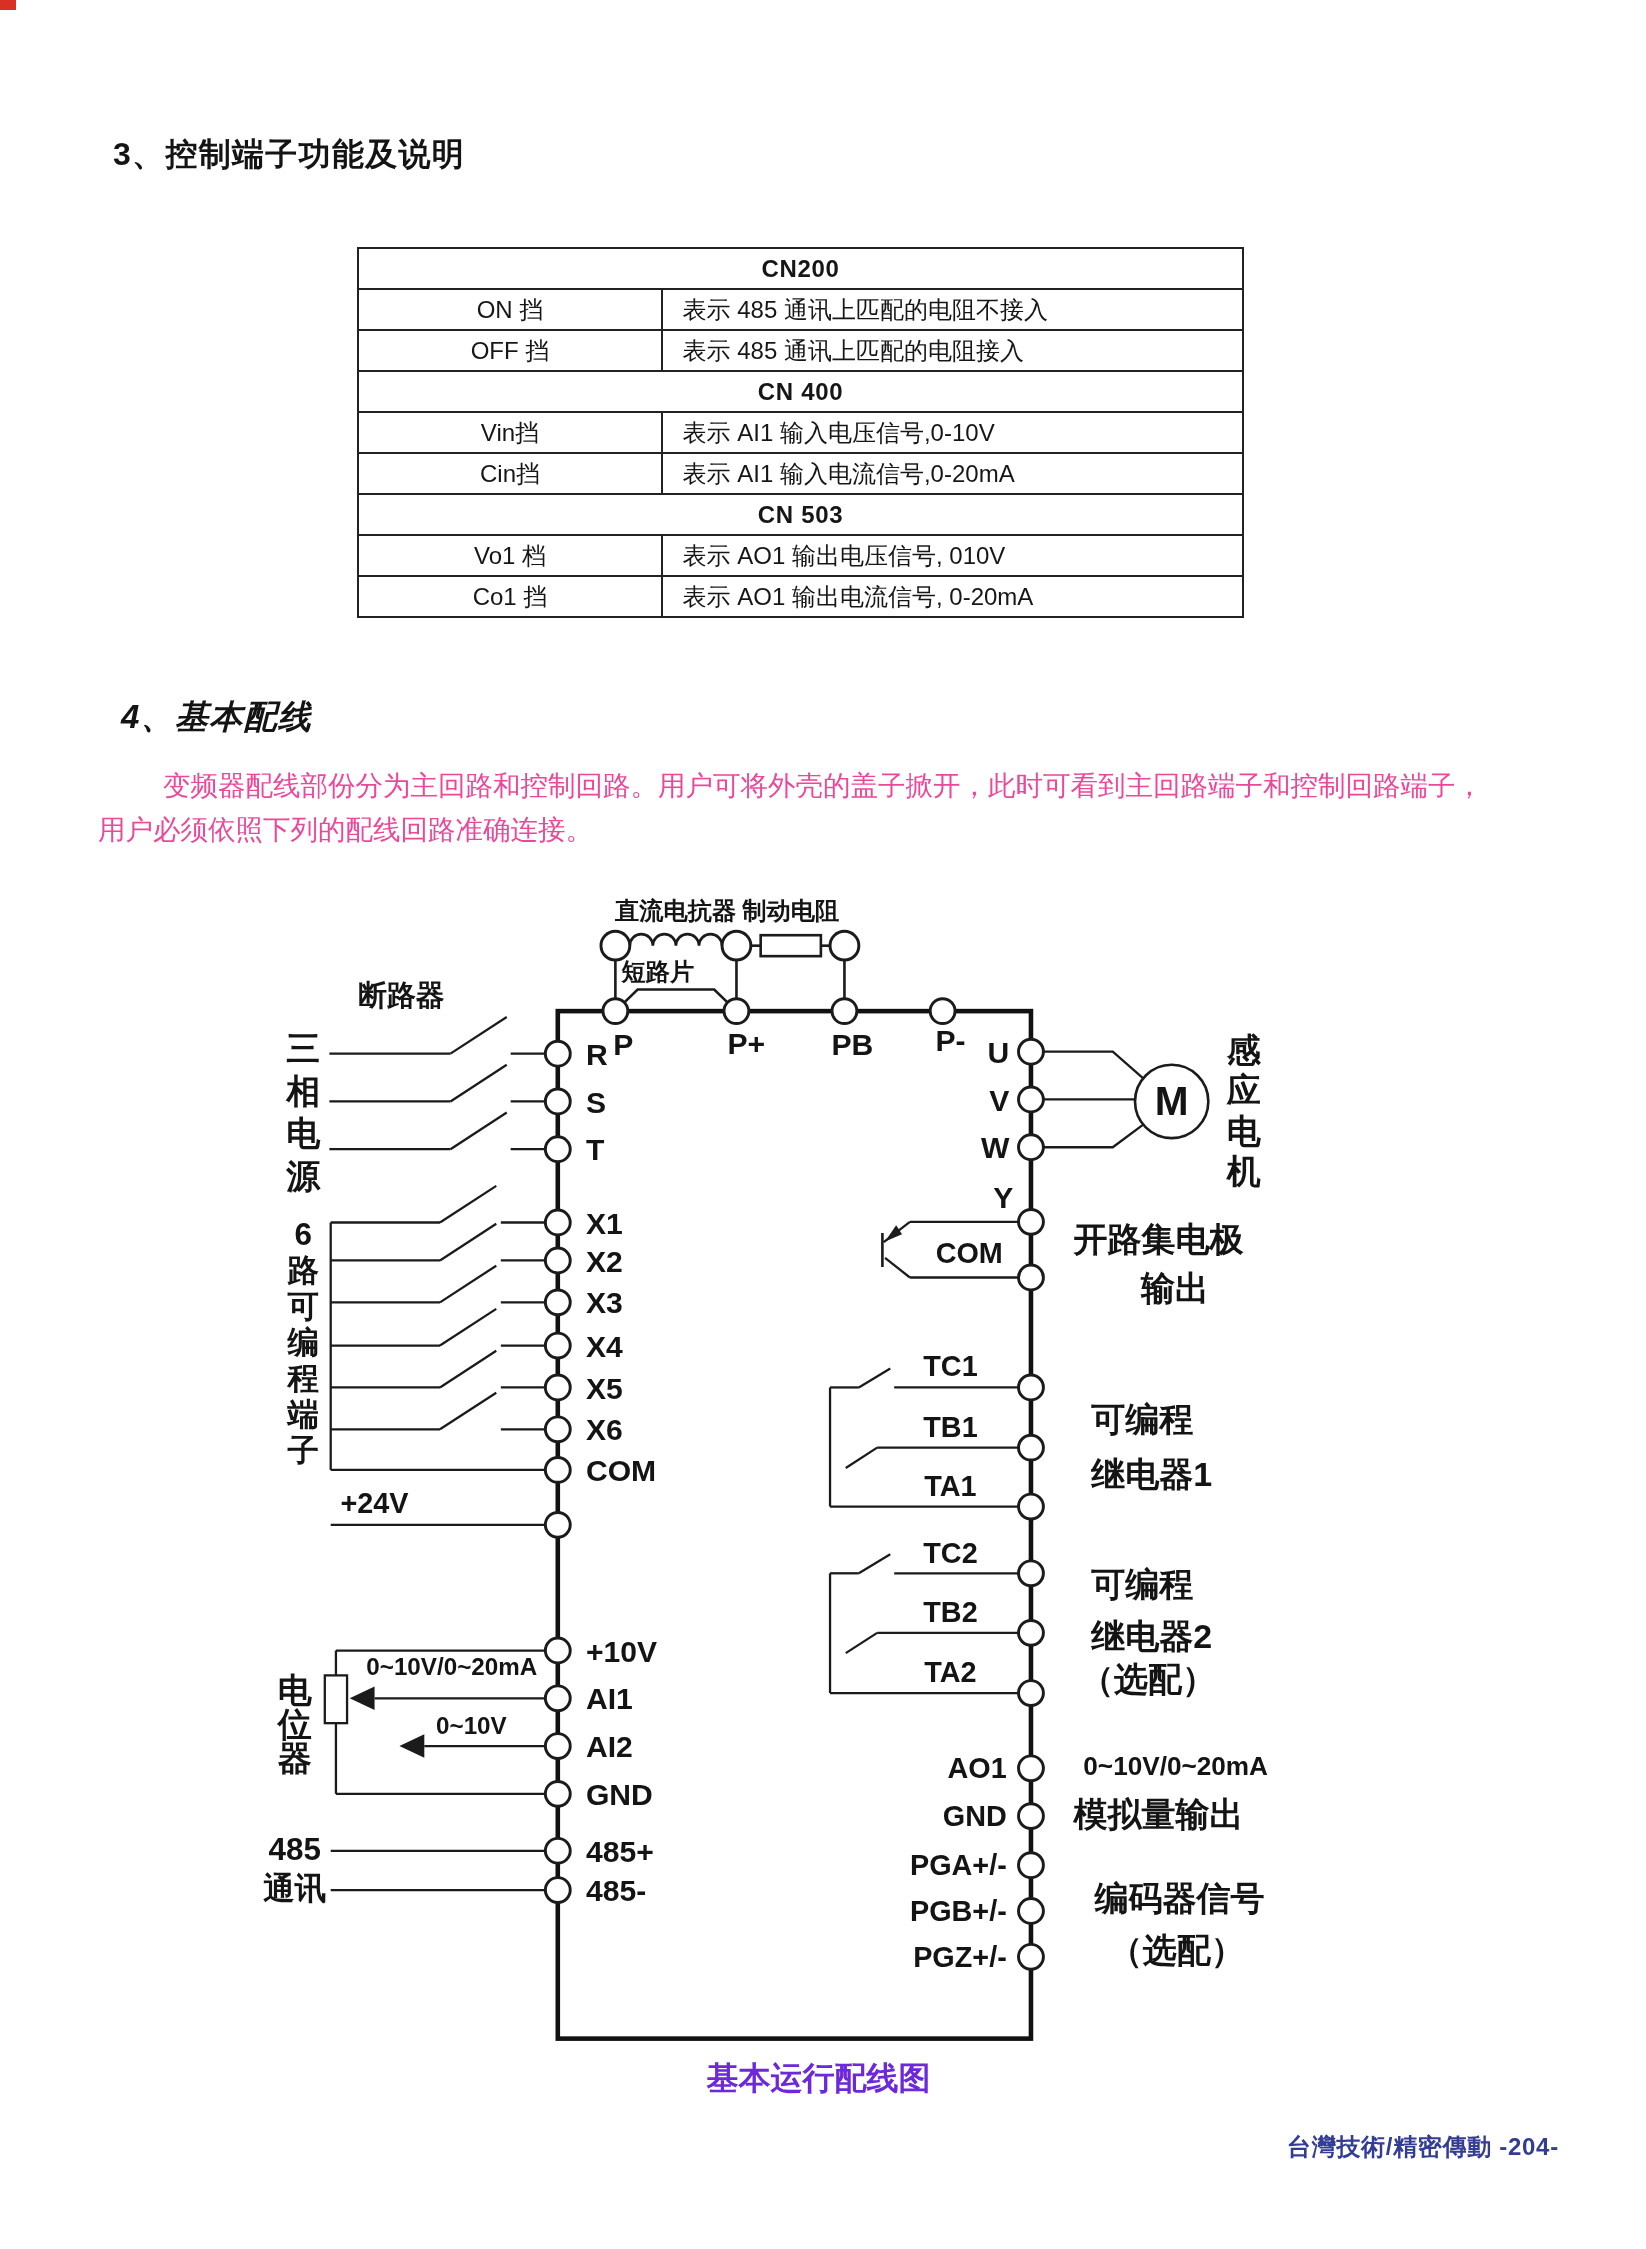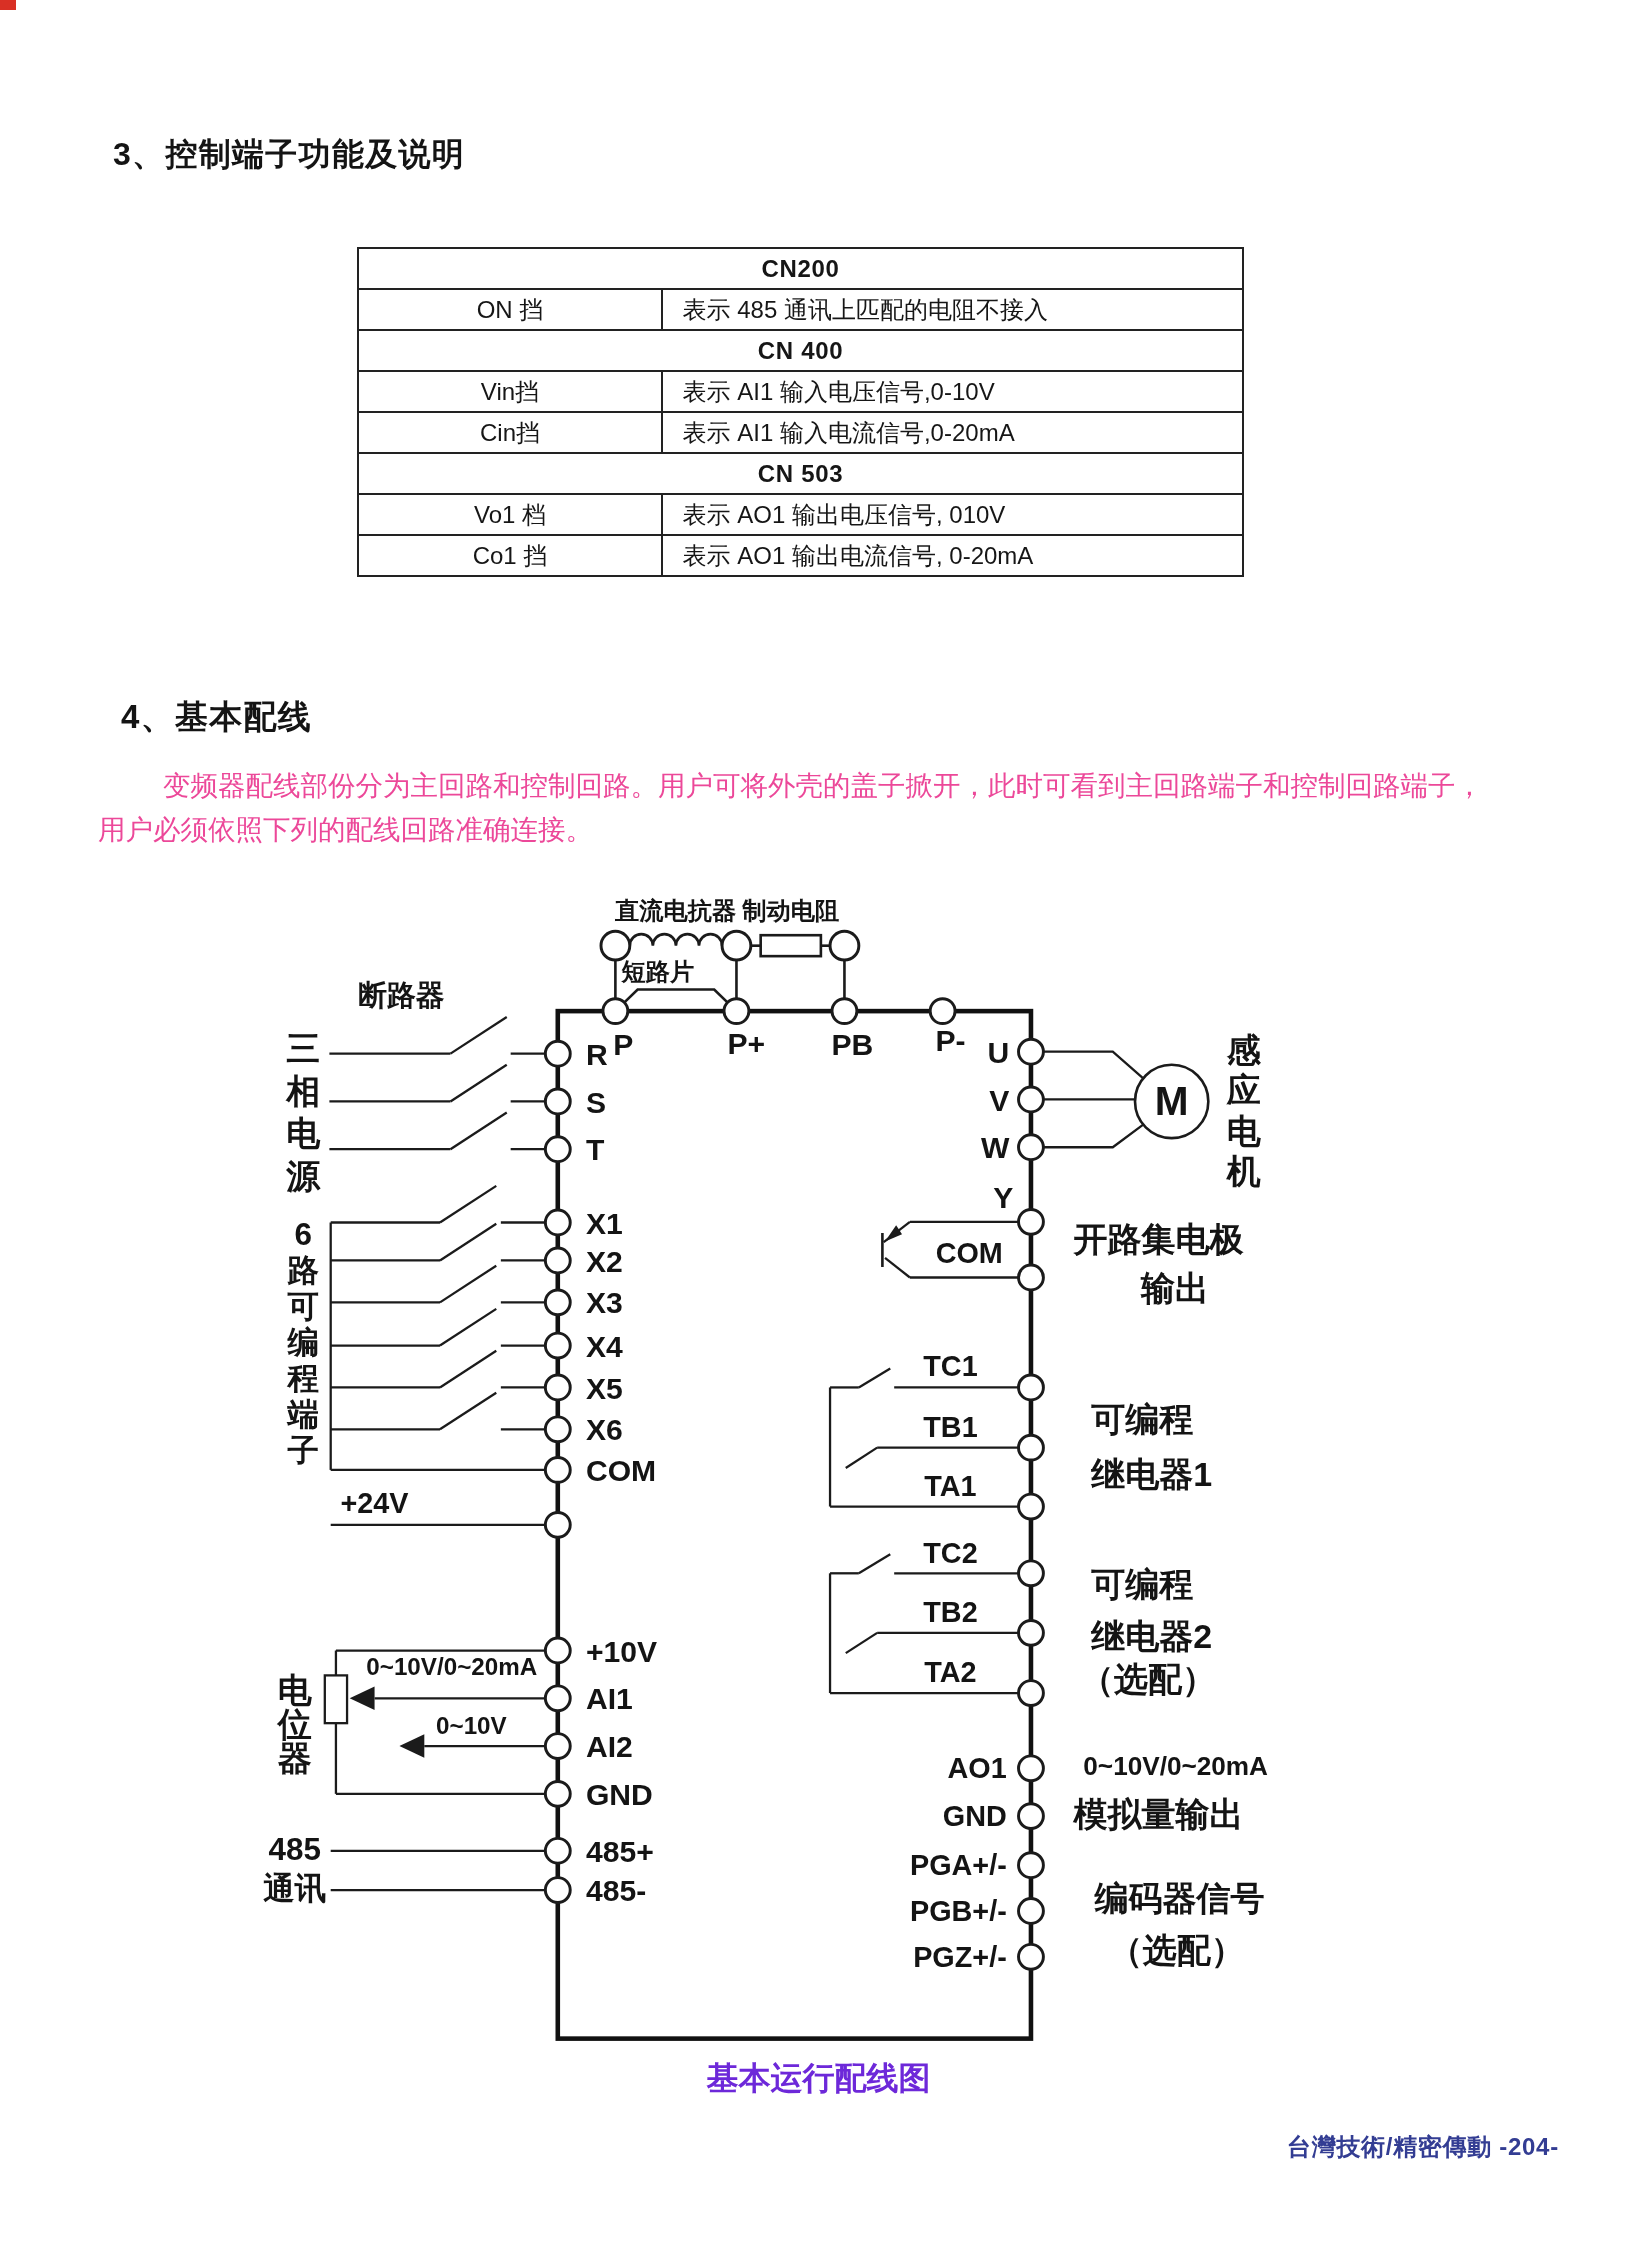--- a/index.html
+++ b/index.html
@@ -4,21 +4,21 @@
 <style>
   html,body{margin:0;padding:0;}
   body{
     width:1647px;height:2250px;position:relative;background:#ffffff;
     font-family:"Liberation Sans", sans-serif;color:#1c1c1c;overflow:hidden;
   }
   .abs{position:absolute;}
   .red-corner{left:0;top:0;width:15.7px;height:9.8px;background:#d93025;}
   .h-sec{font-weight:700;color:#141414;letter-spacing:1.3px;}
   #sec3{left:113px;top:133px;font-size:32px;}
-  #sec4{left:121px;top:695px;font-size:33px;}
+  #sec4{left:121px;top:695px;font-size:33px;font-style:italic;}
   #para{
     left:98px;top:764px;width:1400px;font-size:27.5px;line-height:44px;
     text-indent:65px;color:#ec4899;
   }
   table.cn{
     position:absolute;left:357px;top:247px;width:887px;
     border-collapse:collapse;table-layout:fixed;
   }
   table.cn td{
     border:2px solid #222;height:39px;font-size:24px;color:#161616;
@@ -55,20 +55,24 @@
     </colgroup>
   <tbody>
       <tr>
         <td colspan="2" class="group">CN200</td>
       </tr>
   <tr>
         <td>ON 挡</td>
         <td class="desc">表示 485 通讯上匹配的电阻不接入</td>
       </tr>
   <tr>
+        <td>OFF 挡</td>
+        <td class="desc">表示 485 通讯上匹配的电阻接入</td>
+      </tr>
+  <tr>
         <td colspan="2" class="group">CN 400</td>
       </tr>
   <tr>
         <td>Vin挡</td>
         <td class="desc">表示 AI1 输入电压信号,0-10V</td>
       </tr>
   <tr>
         <td>Cin挡</td>
         <td class="desc">表示 AI1 输入电流信号,0-20mA</td>
       </tr>

